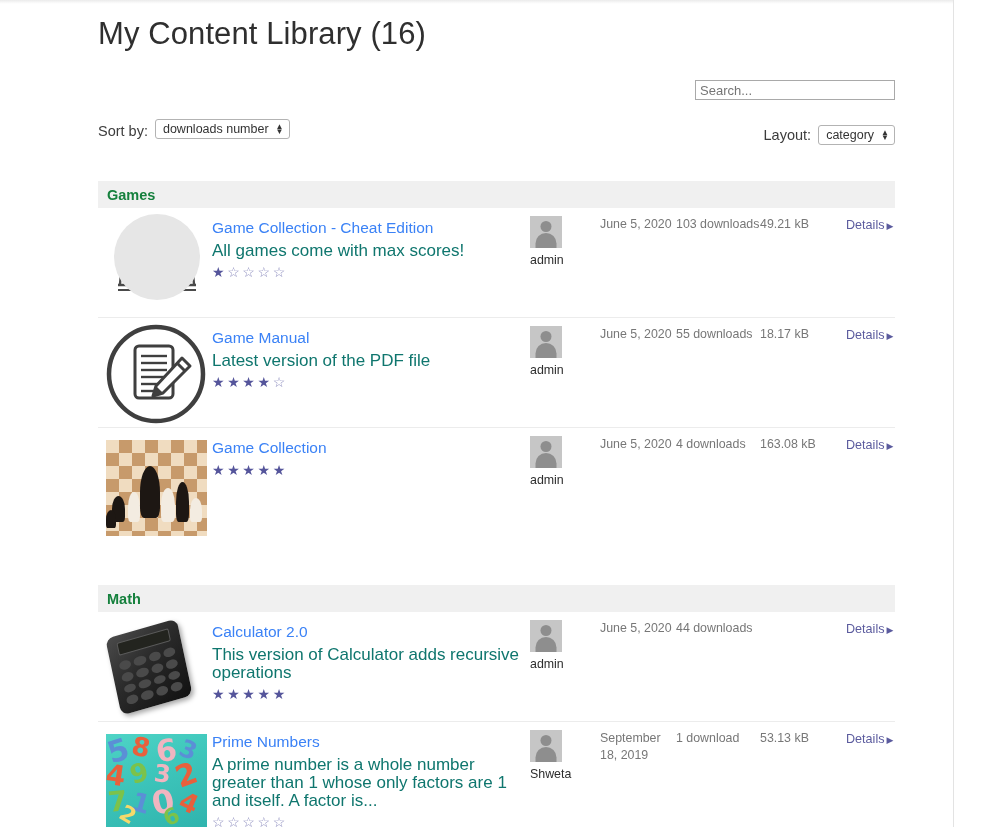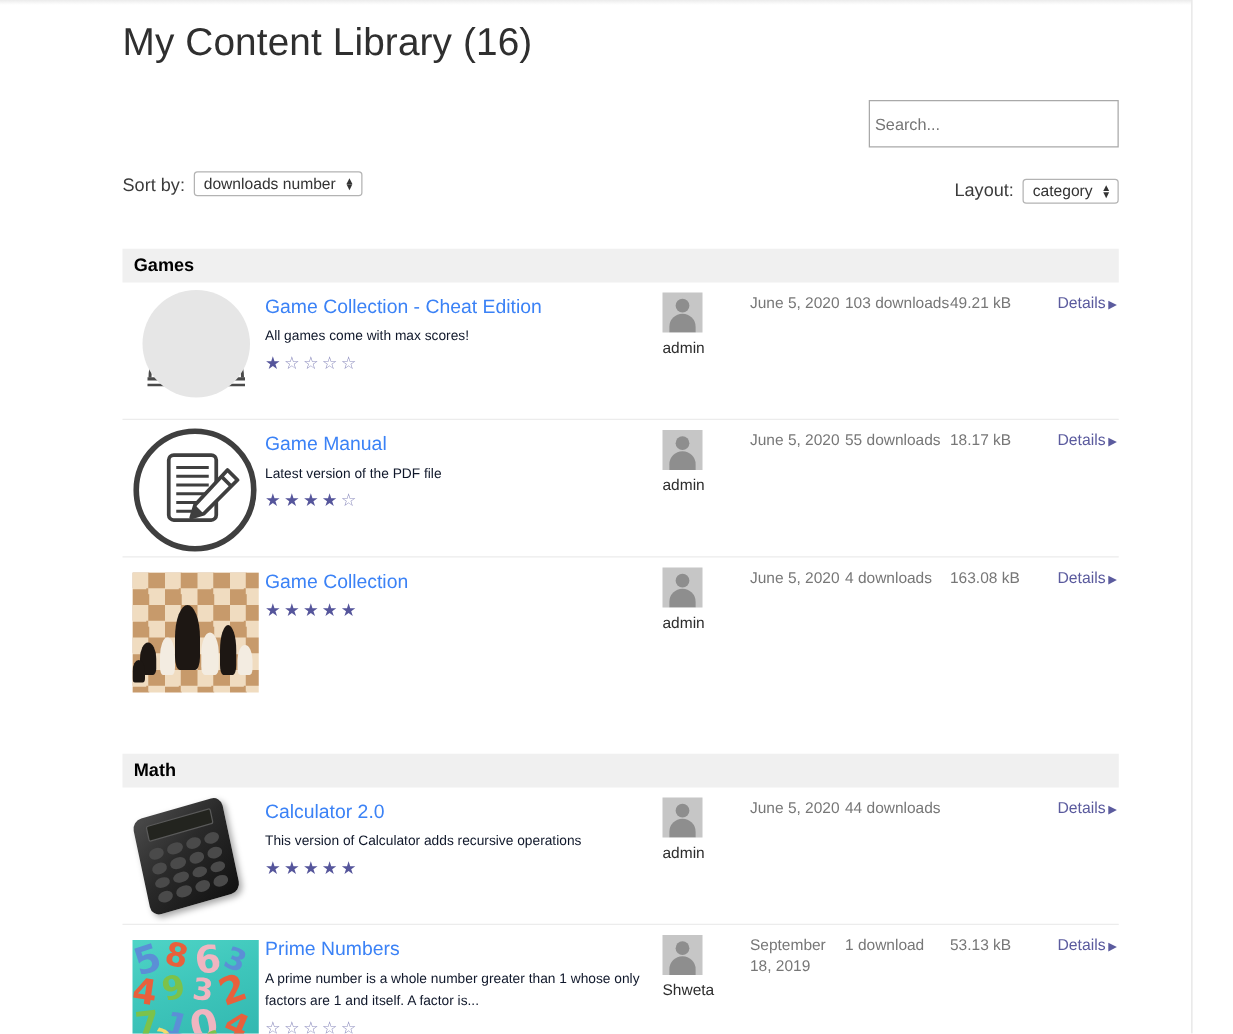--- a/index.html
+++ b/index.html
@@ -36,21 +36,21 @@
     font-size: 31px;
     font-weight: 400;
     color: #2f2f2f;
     letter-spacing: 0.1px;
     line-height: 40px;
   }
 
   
   .search-wrap { margin-top: 26px; display: flex; justify-content: flex-end; }
   .search-input {
-    width: 200px; height: 38px;
+    width: 200px; height: 20px;
     border: 1px solid #a9a9a9;
     background: #fff;
     font-family: "Liberation Sans", sans-serif;
     font-size: 13px;
     color: #222;
     padding: 1px 4px;
     outline: none;
   }
   .search-input::placeholder { color: #757575; }
 
@@ -82,21 +82,21 @@
 
   
   .category { margin-top: 0; }
   .cat-head {
     background: #f0f0f0;
     height: 27px;
     display: flex; align-items: center;
     padding: 0 17px 0 9px;
     font-size: 14.5px;
     font-weight: bold;
-    color: #000000;
+    color: #15803d;
   }
   .cat-games-offset { margin-top: 18px; }
   .cat-math-offset { margin-top: 47px; }
 
   .row {
     display: flex;
     align-items: flex-start;
     border-bottom: 1px solid #ececec;
     padding: 0;
     min-height: 110px;
@@ -172,21 +172,21 @@
   
   .docicon { position: absolute; left: 0; top: 0; width: 101px; height: 101px; }
 
   
   .info-cell { width: 318px; min-width: 318px; padding-top: 10px; padding-left: 0; }
   .item-title {
     font-size: 15.5px; color: #3b82f6; margin: 0 0 5px 0; font-weight: 400;
     line-height: 19px;
   }
   .item-desc {
-    font-size: 11px; color: #0f172a; margin: 0 0 4px 0; line-height: 18px;
+    font-size: 17px; color: #0f766e; margin: 0 0 4px 0; line-height: 18px;
     max-width: 316px;
   }
   .stars { font-size: 14px; color: #55559b; letter-spacing: 2.6px; line-height: 16px; }
   .stars .empty { color: #8b8bbd; }
 
   
   .author-cell { width: 70px; min-width: 70px; padding-top: 8px; text-align: left; }
   .avatar { width: 32px; height: 32px; background: #c6c6c6; position: relative; overflow: hidden; }
   .avatar .head {
     position: absolute; left: 50%; top: 5px; transform: translateX(-50%);

